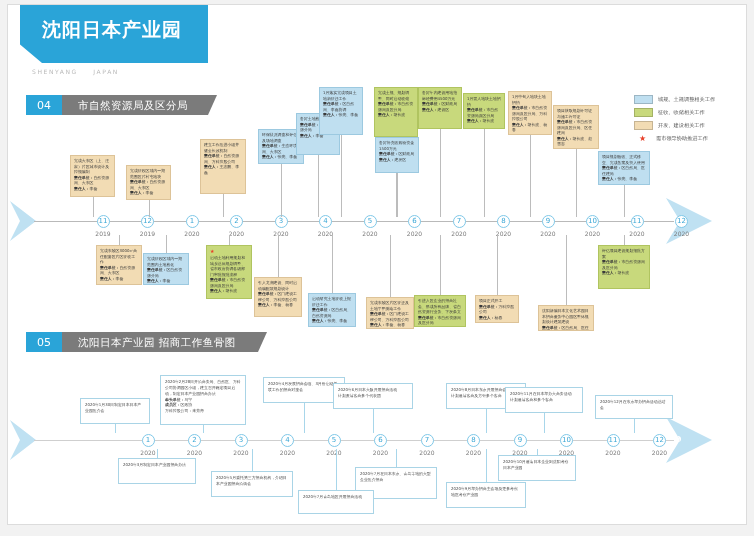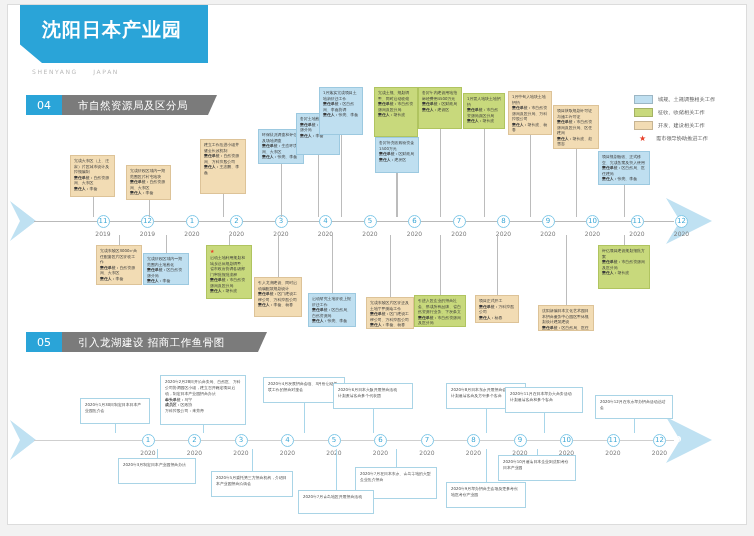--- a/index.html
+++ b/index.html
@@ -311,21 +311,21 @@
         <div>评估项目建设规划报批方案</div>
         <div><b>责任单位：</b>市自然资源局及区分局</div>
         <div><b>责任人：</b>胡长波</div>
       </div>
       <div class="stem" style="left: 616px; top: 230px; height: 10px;"></div>
     </div>
 
   <div class="sec" id="sec2" style="left:18px;top:327px;">
     <div class="num">05</div>
     <div class="bar" style="width:205px;">
-      <span>引入龙湖建设 招商工作鱼骨图</span>
+      <span>沈阳日本产业园 招商工作鱼骨图</span>
     </div>
   </div>
 
   <div class="tail" style="left:2px;top:415px;"></div>
   <div class="axis" style="left:26px;top:435px;width:640px;background:#cfcfcf;"></div>
   <div class="head" style="left:658px;top:412px;">
     <div class="eye"></div>
   </div>
   <div id="tl2-nodes">
       <div class="node" style="left: 133.5px; top: 428.5px;">1</div>

